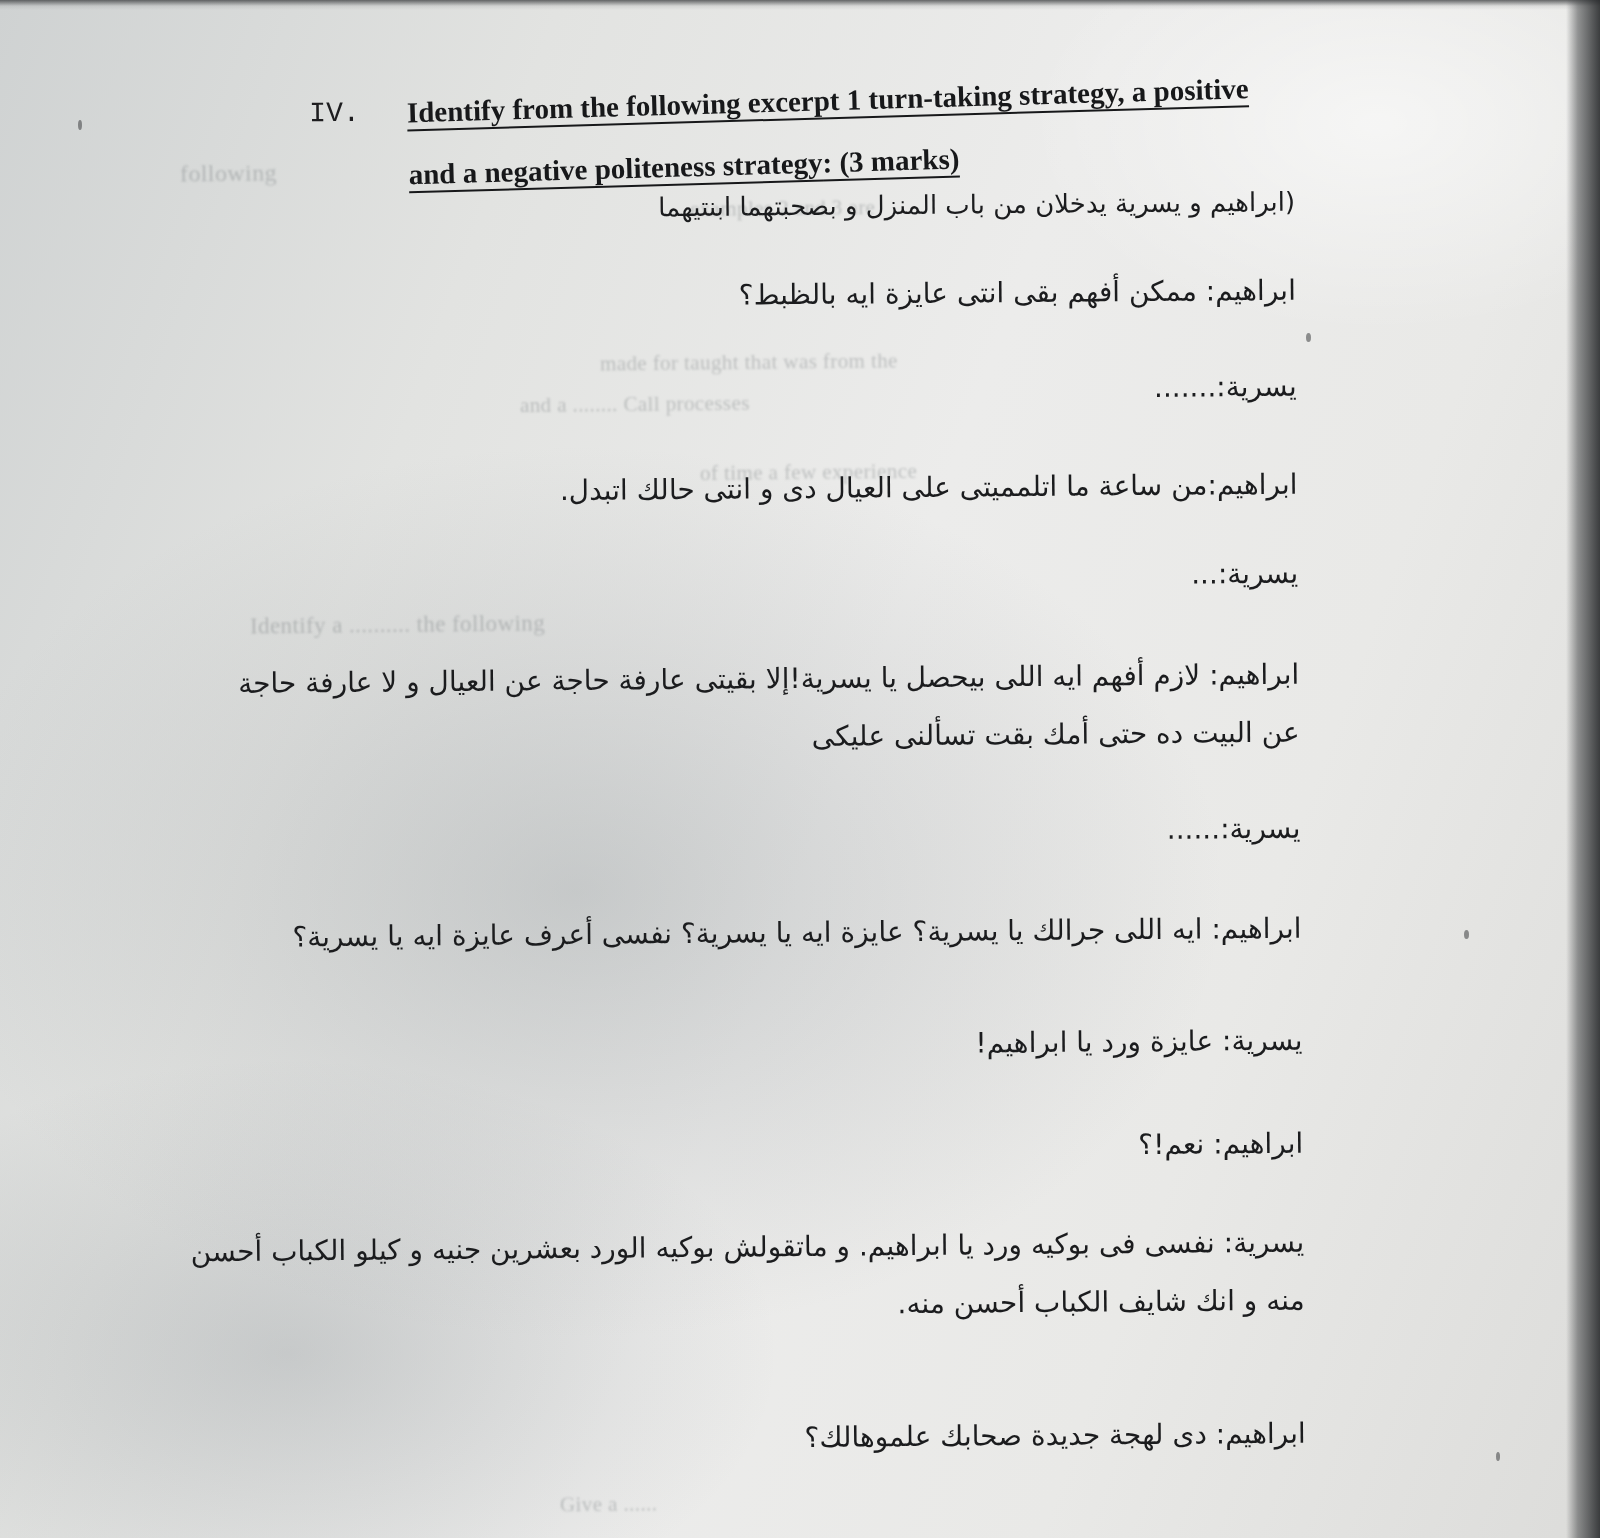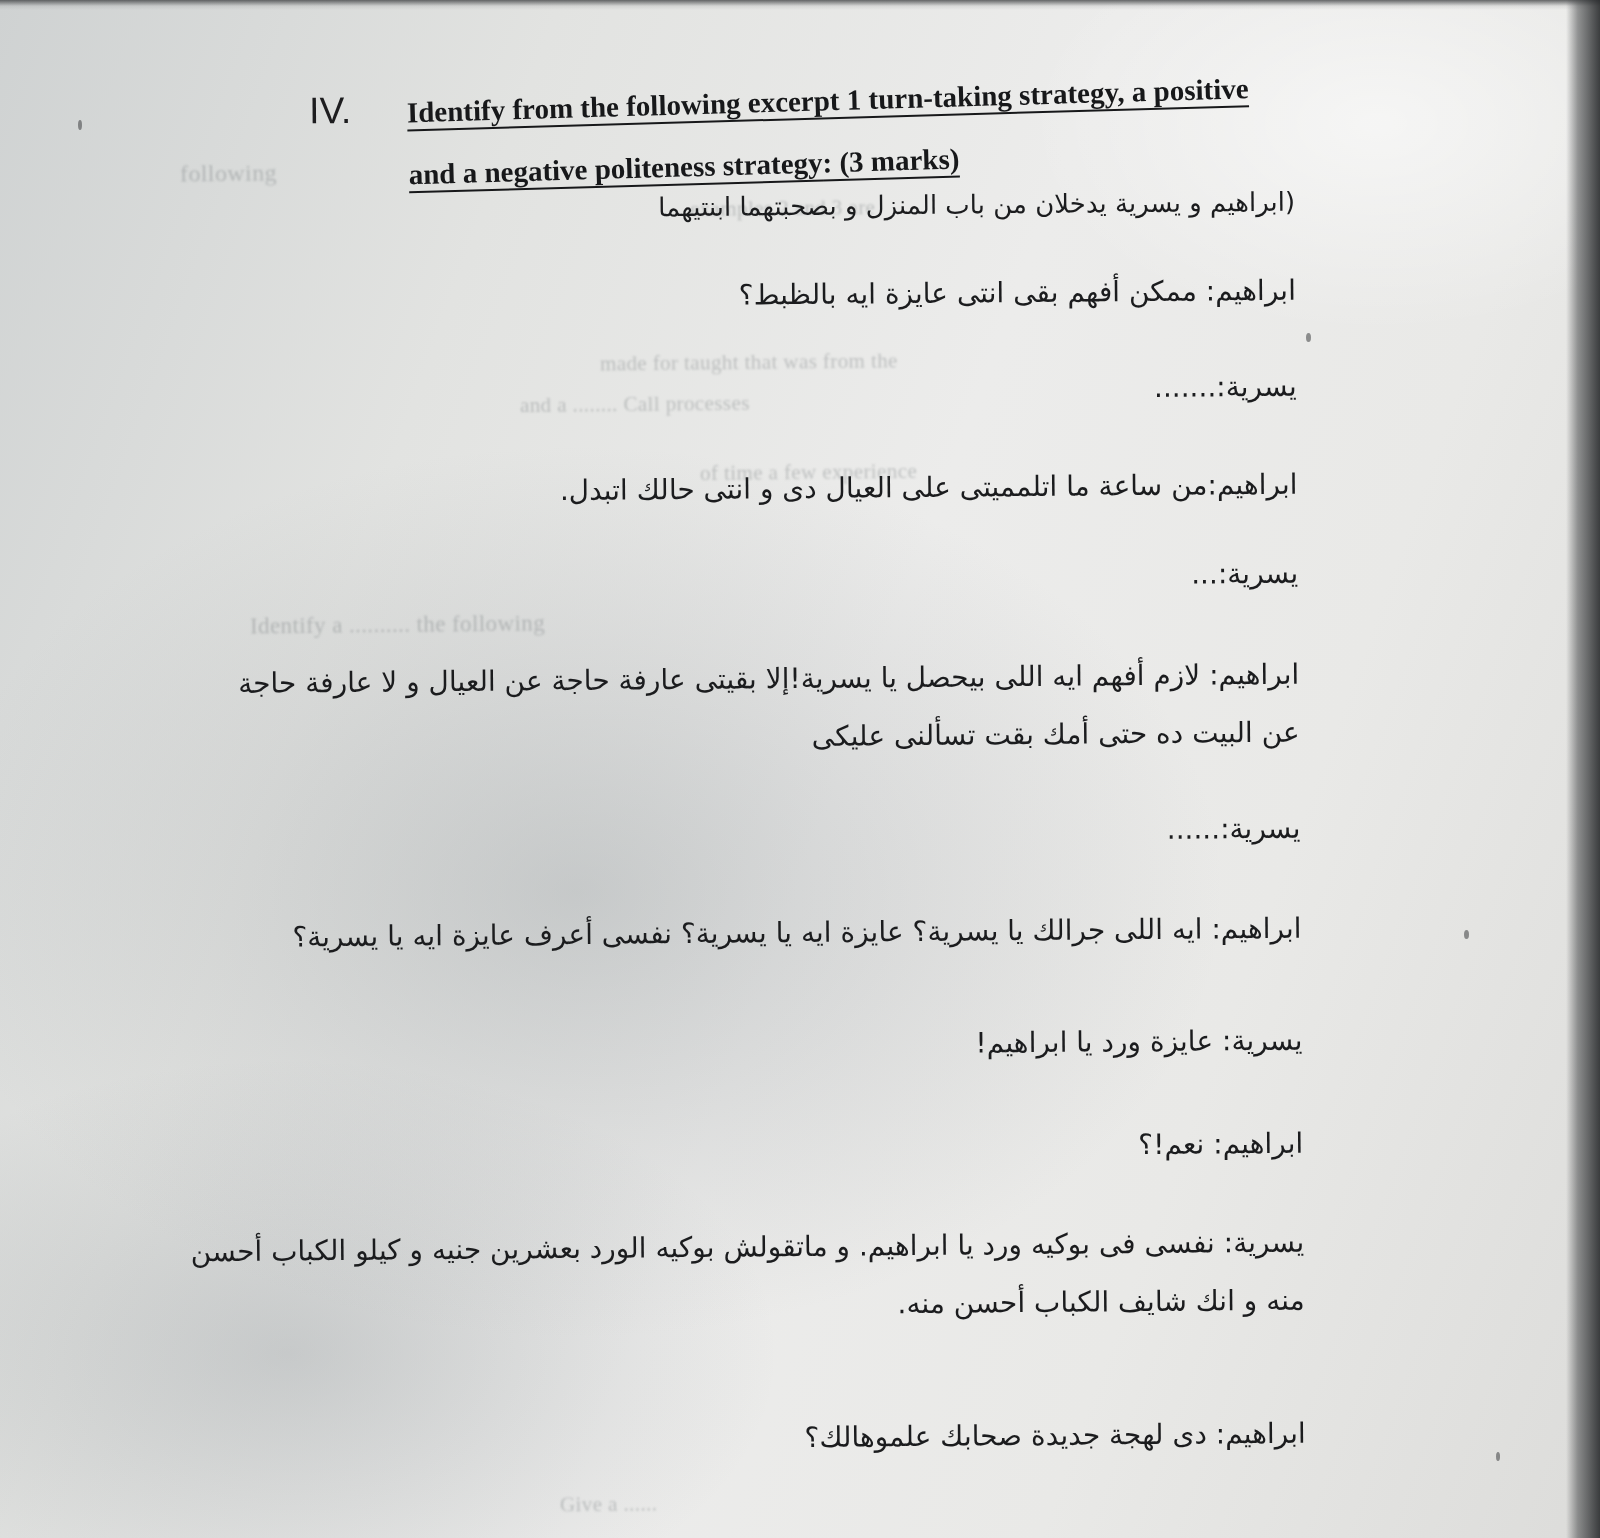--- a/index.html
+++ b/index.html
@@ -69,24 +69,24 @@
 
   .heading-row {
     position: absolute;
     left: 315px;
     top: 78px;
     width: 1230px;
   }
   .heading-num {
     position: absolute;
     left: 0;
-    top: 8px;
-    font-size: 37px;
+    top: 16px;
+    font-size: 28px;
     color: #1d1d1f;
-    font-family: Liberation Sans, sans-serif;
+    font-family: Liberation Mono, monospace;
   }
   .heading-text {
     position: absolute;
     left: 97px;
     top: 0;
     width: 1130px;
     font-family: "Liberation Serif", serif;
     font-weight: bold;
     font-size: 29px;
     line-height: 62px;

